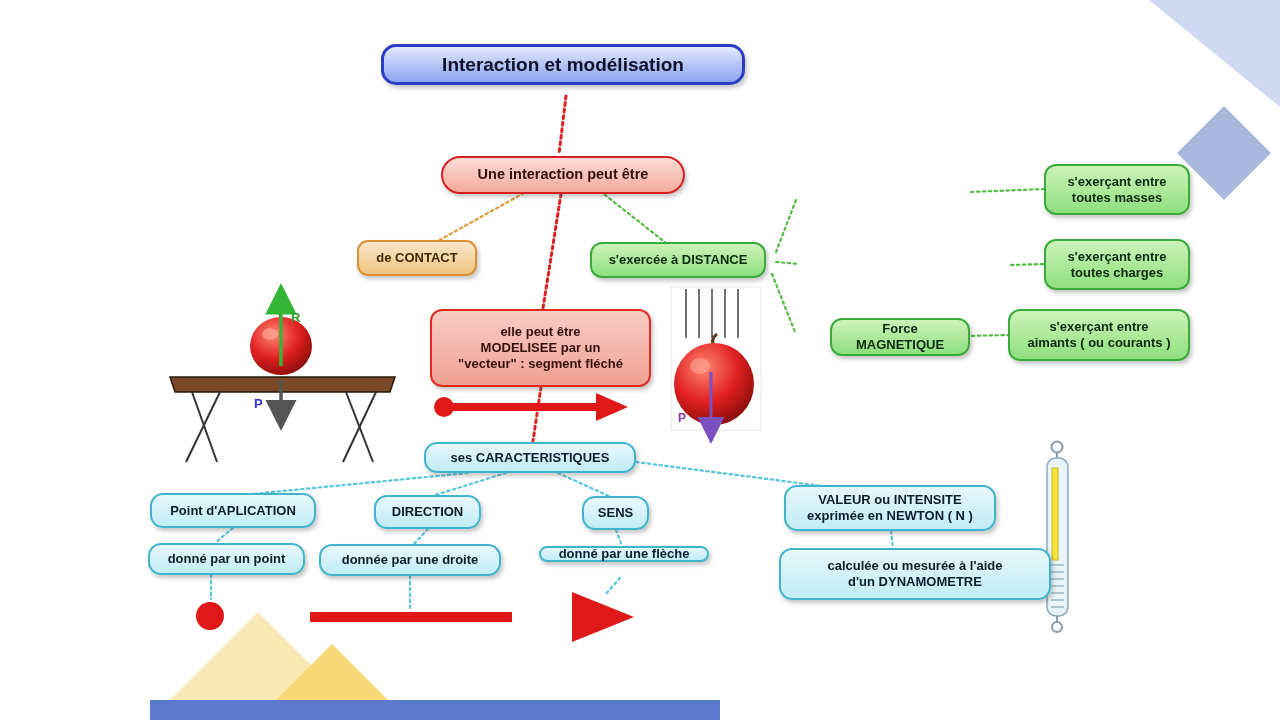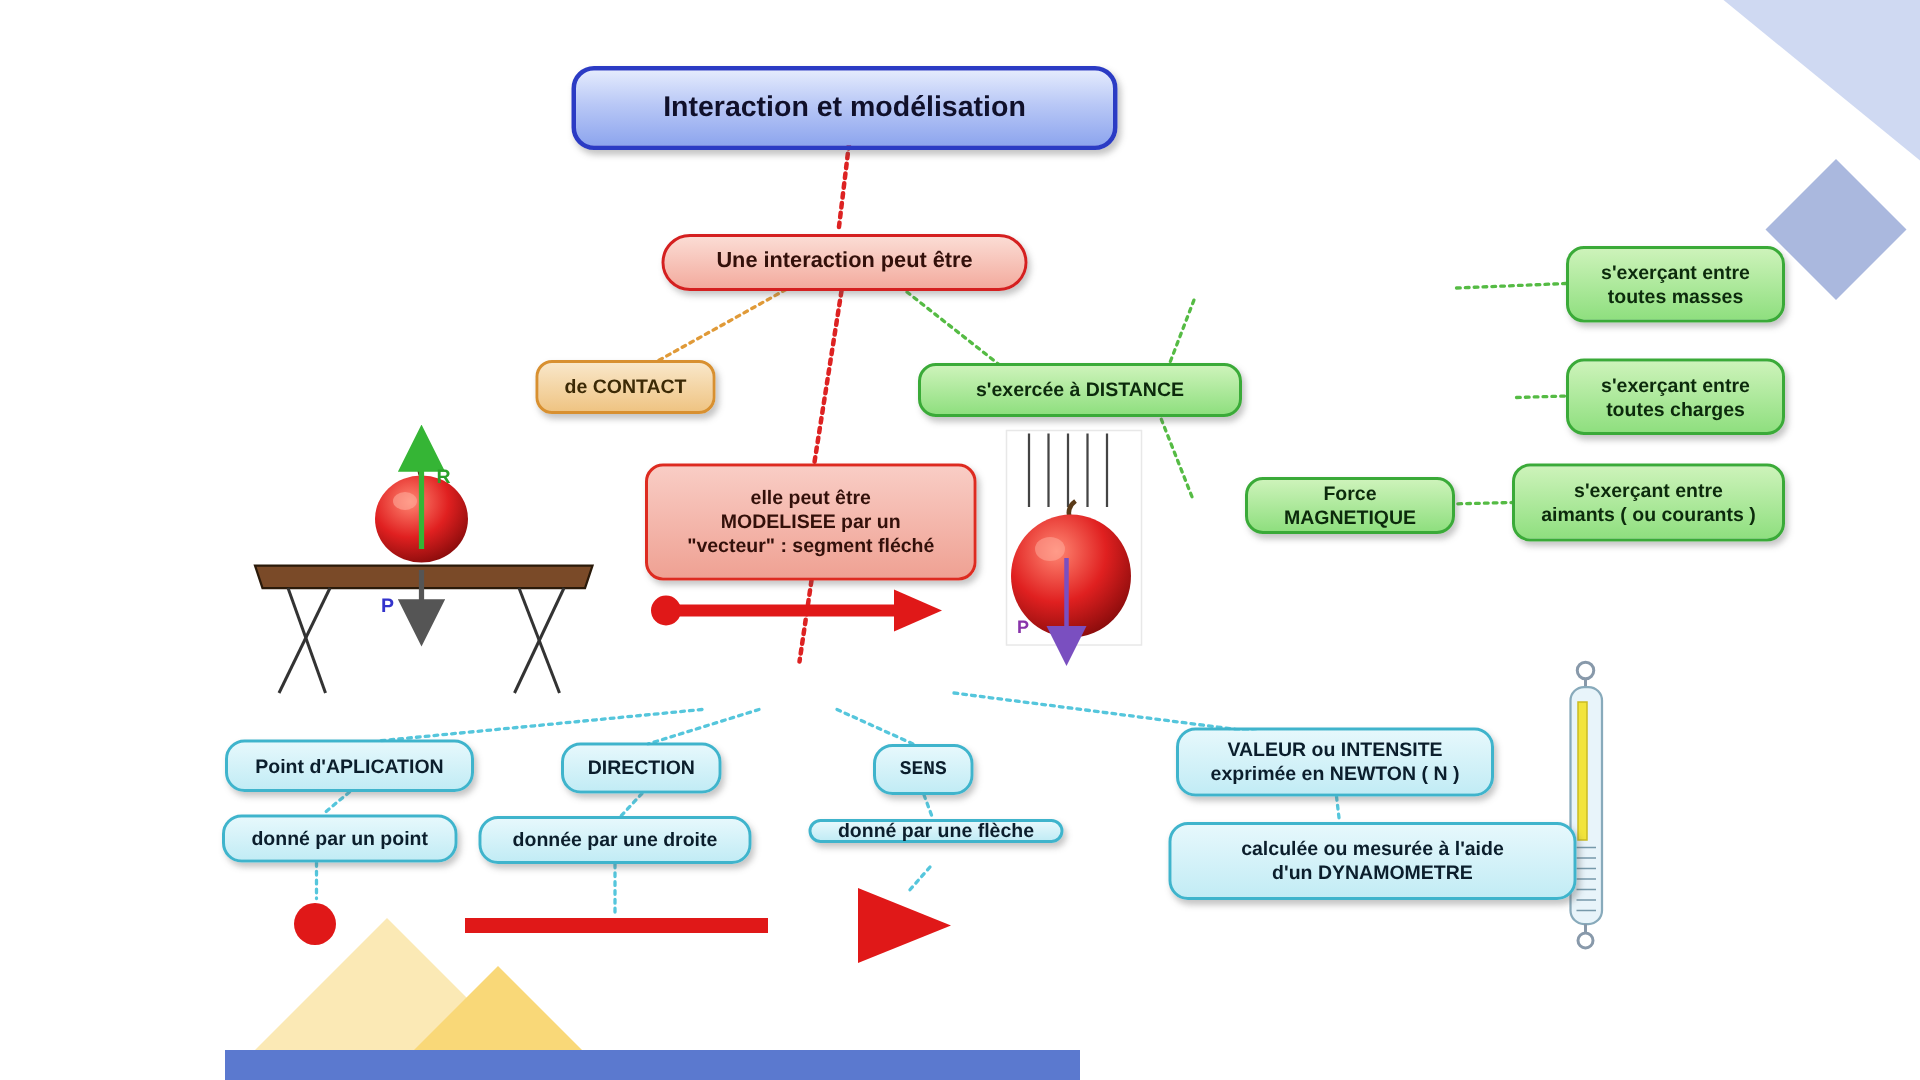--- a/index.html
+++ b/index.html
@@ -153,37 +153,38 @@
       <line x1="1051" y1="579" x2="1064" y2="579" stroke="#7799aa" stroke-width="1"></line>
       <line x1="1051" y1="586" x2="1064" y2="586" stroke="#7799aa" stroke-width="1"></line>
       <line x1="1051" y1="593" x2="1064" y2="593" stroke="#7799aa" stroke-width="1"></line>
       <line x1="1051" y1="600" x2="1064" y2="600" stroke="#7799aa" stroke-width="1"></line>
       <line x1="1051" y1="607" x2="1064" y2="607" stroke="#7799aa" stroke-width="1"></line>
       <line x1="1057" y1="616" x2="1057" y2="622" stroke="#8899aa" stroke-width="2"></line>
       <circle cx="1057" cy="627" r="5" fill="none" stroke="#8899aa" stroke-width="2"></circle>
     </g>
   </svg>
 
-  <div class="node n-title" style="left:381px;top:44px;width:364px;height:56px;">Interaction et modélisation</div>
+  <div class="node n-title" style="left:381px;top:44px;width:364px;height:41px;">Interaction et modélisation</div>
   <div class="node n-root" style="left:441px;top:156px;width:244px;height:38px;">Une interaction peut être</div>
   <div class="node n-orange" style="left:357px;top:240px;width:120px;height:36px;">de CONTACT</div>
-  <div class="node n-green" style="left:612px;top:242px;width:216px;height:36px;">s'exercée à DISTANCE</div>
+  <div class="node n-green" style="left:590px;top:242px;width:176px;height:36px;">s'exercée à DISTANCE</div>
   <div class="node n-green" style="left:830px;top:318px;width:140px;height:38px;">Force MAGNETIQUE</div>
   <div class="node n-green" style="left:1044px;top:164px;width:146px;height:51px;">s'exerçant entre
 toutes masses</div>
   <div class="node n-green" style="left:1044px;top:239px;width:146px;height:51px;">s'exerçant entre
 toutes charges</div>
   <div class="node n-green" style="left:1008px;top:309px;width:182px;height:52px;">s'exerçant entre
 aimants ( ou courants )</div>
   <div class="node n-red" style="left:430px;top:309px;width:221px;height:78px;">elle peut être
 MODELISEE par un
 "vecteur" :  segment fléché</div>
+  <div class="node n-blue" style="left:424px;top:442px;width:212px;height:31px;">ses CARACTERISTIQUES</div>
   <div class="node n-blue" style="left:150px;top:493px;width:166px;height:35px;">Point d'APLICATION</div>
   <div class="node n-blue" style="left:374px;top:495px;width:107px;height:34px;">DIRECTION</div>
-  <div class="node n-blue" style="left:582px;top:496px;width:67px;height:34px;font-family:Liberation Mono, monospace;">SENS</div>
+  <div class="node n-blue" style="left:582px;top:496px;width:67px;height:34px;">SENS</div>
   <div class="node n-blue" style="left:784px;top:485px;width:212px;height:46px;">VALEUR ou INTENSITE
 exprimée en NEWTON ( N )</div>
   <div class="node n-blue" style="left:148px;top:543px;width:157px;height:32px;">donné par un point</div>
   <div class="node n-blue" style="left:319px;top:544px;width:182px;height:32px;">donnée par une droite</div>
   <div class="node n-blue" style="left:539px;top:546px;width:170px;height:16px;">donné par une flèche</div>
   <div class="node n-blue" style="left:779px;top:548px;width:272px;height:52px;">calculée ou mesurée à l'aide
 d'un DYNAMOMETRE</div>
 
 </div>
 

